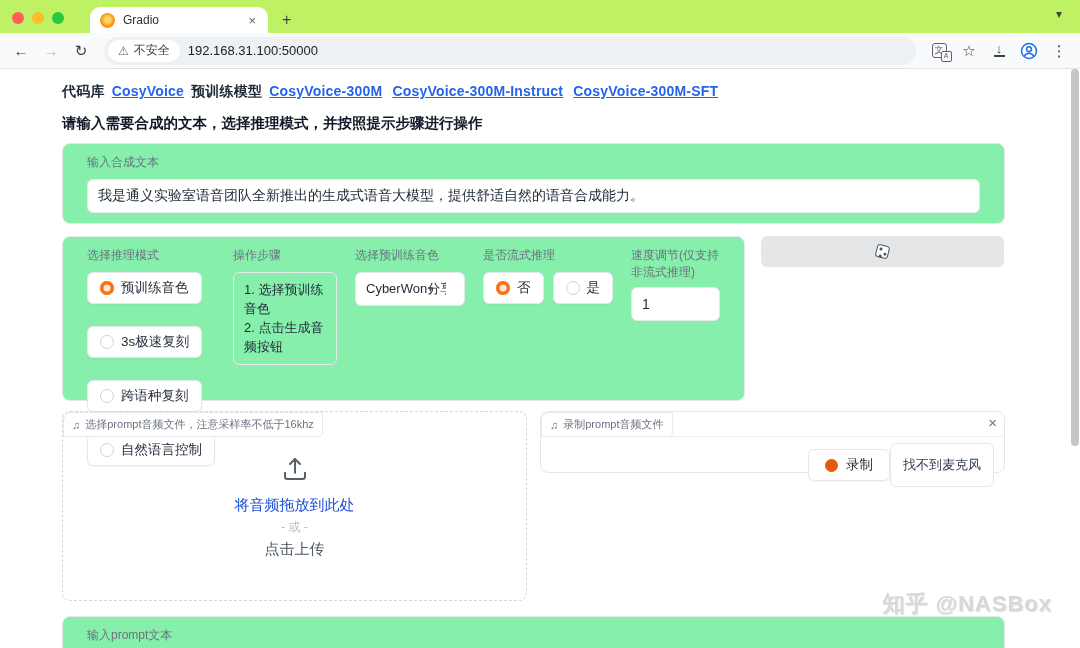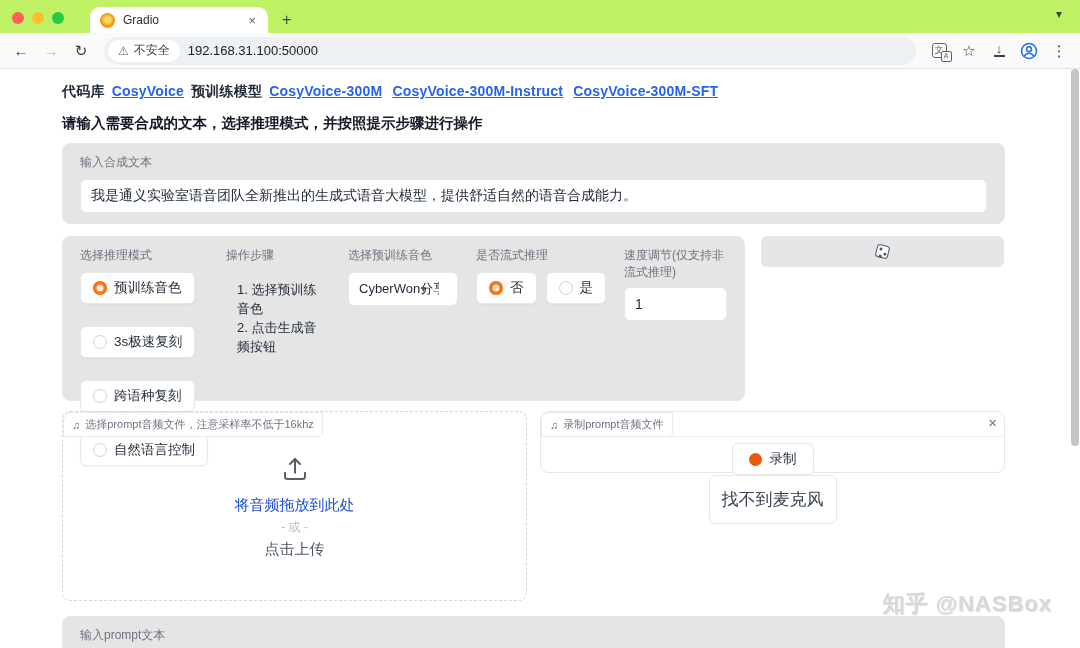--- a/index.html
+++ b/index.html
@@ -30,21 +30,21 @@
   .dl-wrap { display:flex; flex-direction:column; align-items:center; line-height:10px; }
   .dl-wrap b { font-weight:normal; font-size:13px; }
   .dl-wrap s { text-decoration:none; display:block; width:11px; border-bottom:2px solid #3c4043; margin-top:1px; }
 
   
   .page { position:relative; height:582px; background:#fff; overflow:hidden; padding:14px 75px 0 62px; }
   .links-line { font-size:14px; font-weight:bold; color:#1f2937; margin-bottom:13px; letter-spacing:.2px; }
   .links-line a { color:#2563eb; text-decoration:underline; margin:8px 3px; cursor:pointer; }
   .instruction { font-size:14.5px; font-weight:bold; color:#111827; margin-bottom:10px; }
 
-  .block { border:1px solid #e5e7eb; border-radius:8px; padding:10px 17px; background:#e5e5e5; }
+  .block { border:1px solid #e5e7eb; border-radius:8px; padding:10px 24px; background:#86efac; }
   .g-label { font-size:12px; color:#6b7280; margin-bottom:8px; display:block; }
   .g-input { width:100%; height:34px; border:1px solid #e5e7eb; border-radius:6px; padding:0 10px; font-size:14px; color:#1f2937; background:#fff; font-family:"Liberation Sans",sans-serif; outline:none; }
   .g-input::placeholder { color:#9ca3af; }
 
   .row-params { display:flex; gap:16px; margin-top:12px; align-items:flex-start; }
   .params-box { width:683px; height:165px; display:flex; gap:18px; }
   .col { display:flex; flex-direction:column; }
 
   .radio-chip { display:flex; align-items:center; gap:7px; border:1px solid #e5e7eb; border-radius:6px; background:#fff; padding:6px 12px; font-size:13.5px; color:#1f2937; margin-bottom:22px; box-shadow:0 1px 2px rgba(0,0,0,.04); width:max-content; cursor:pointer; }
   .radio { width:14px; height:14px; border-radius:50%; border:1.5px solid #d4d4d8; background:#fff; flex:0 0 auto; }
@@ -73,24 +73,24 @@
   .blk-chip { position:absolute; top:0; left:0; background:#fff; border:1px solid #e8eaed; border-radius:8px 0 4px 0; padding:4px 8px; font-size:11px; color:#6b7280; display:flex; align-items:center; gap:5px; max-width:96%; white-space:nowrap; }
   .upload-inner { position:absolute; inset:0; display:flex; flex-direction:column; align-items:center; justify-content:center; gap:4px; }
   .upload-ico { color:#57606a; margin-bottom:4px; }
   .drop-main { font-size:15px; color:#1d4ed8; }
   .drop-or { font-size:12px; color:#b8bdc4; }
   .drop-click { font-size:15px; color:#4b5563; }
 
   .record-zone { width:465px; height:62px; border:1px solid #e5e7eb; border-radius:8px; position:relative; align-self:flex-start; }
   .record-head { height:25px; border-bottom:1px solid #eceef1; position:relative; }
   .rec-close { position:absolute; top:3px; right:7px; font-size:15px; color:#6b7280; cursor:pointer; line-height:15px; }
-  .record-controls { display:flex; align-items:center; justify-content:space-between; padding:6px 10px;flex-direction:column; }
+  .record-controls { display:flex; align-items:center; justify-content:flex-end; padding:6px 10px; }
   .rec-btn { display:flex; align-items:center; gap:8px; border:1px solid #e5e7eb; border-radius:6px; background:#fff; padding:6px 16px; font-size:13.5px; color:#1f2937; cursor:pointer; box-shadow:0 1px 2px rgba(0,0,0,.04); }
   .rec-dot { width:13px; height:13px; border-radius:50%; background:#e8590c; }
-  .mic-btn { border:1px solid #e5e7eb; border-radius:6px; background:#fff; padding:12px 12px; font-size:17px; color:#374151; cursor:pointer; }
+  .mic-btn { border:1px solid #e5e7eb; border-radius:6px; background:#fff; padding:12px 12px; font-size:13px; color:#374151; cursor:pointer; }
 
   .prompt-block { margin-top:15px; }
 
   .watermark { position:absolute; right:28px; top:520px; font-size:22px; color:#d8d8d8; letter-spacing:1px; text-shadow:-1px -1px 1px #ffffff, 1px 1px 1px rgba(120,120,120,.25); pointer-events:none; font-weight:bold; }
 
   .scrollbar-thumb { position:absolute; right:1px; top:0; width:8px; height:377px; background:#c4c5c7; border-radius:4px; }
 </style>
 </head>
 <body>
 

